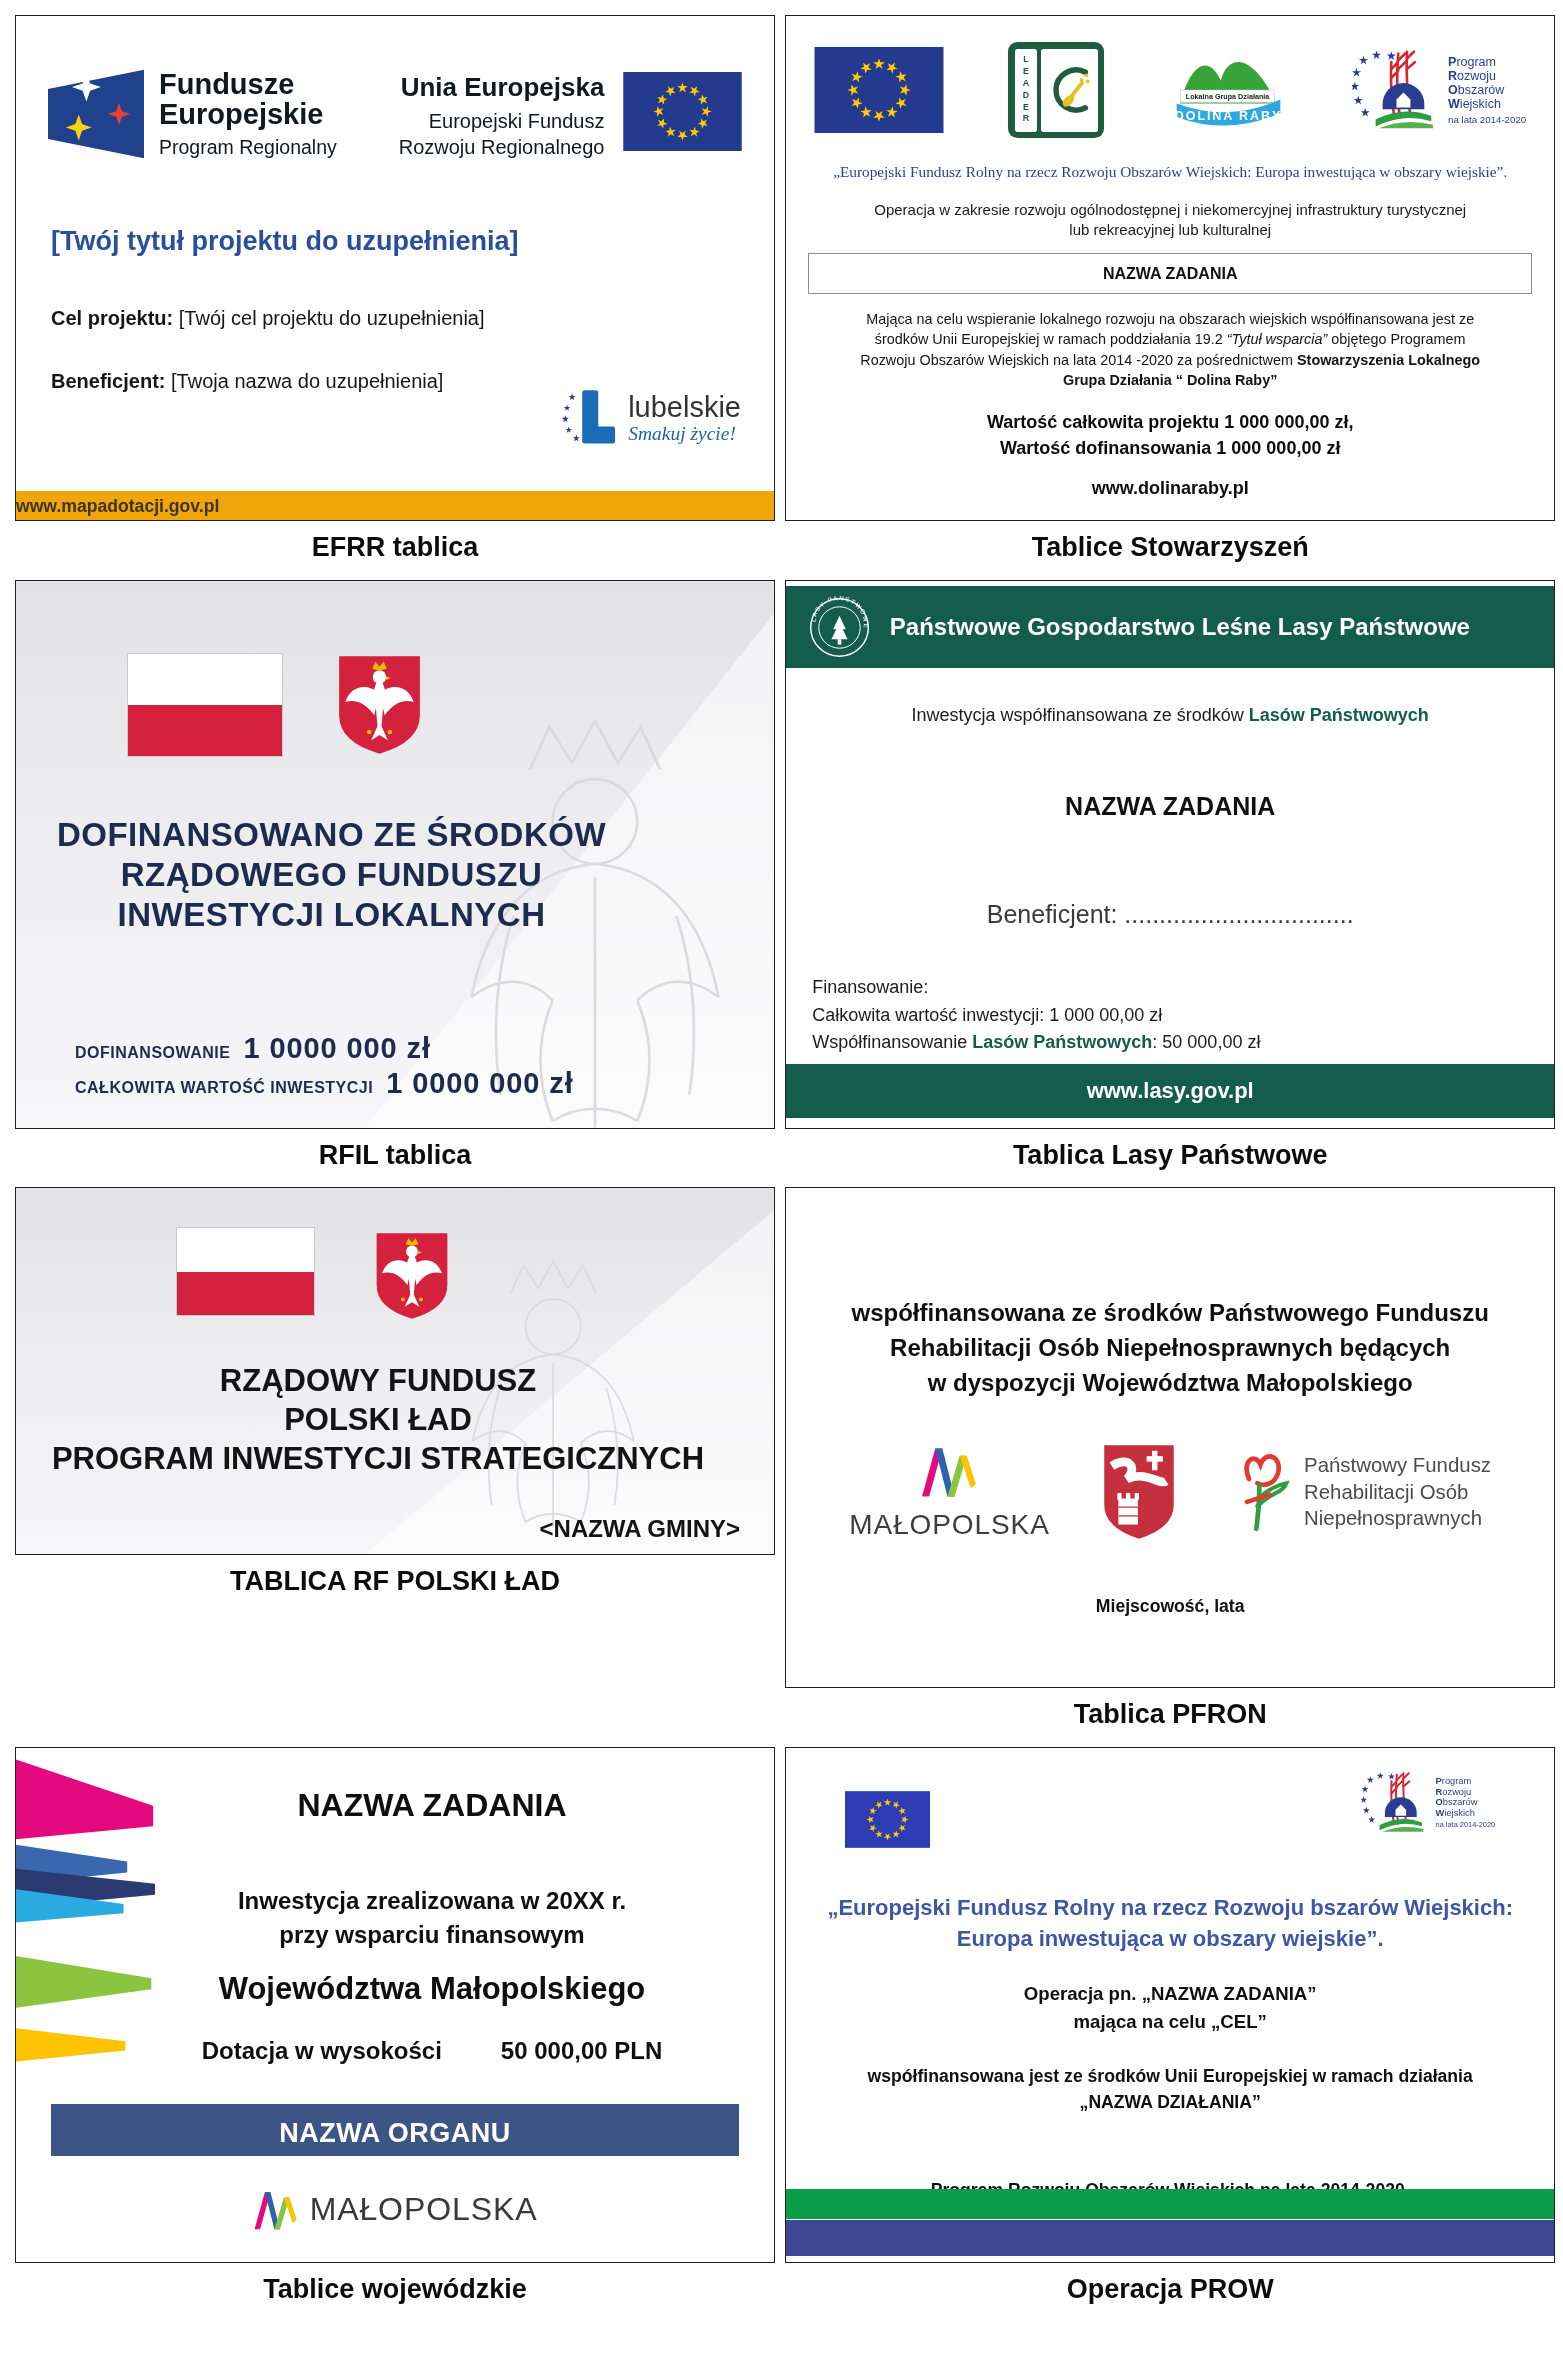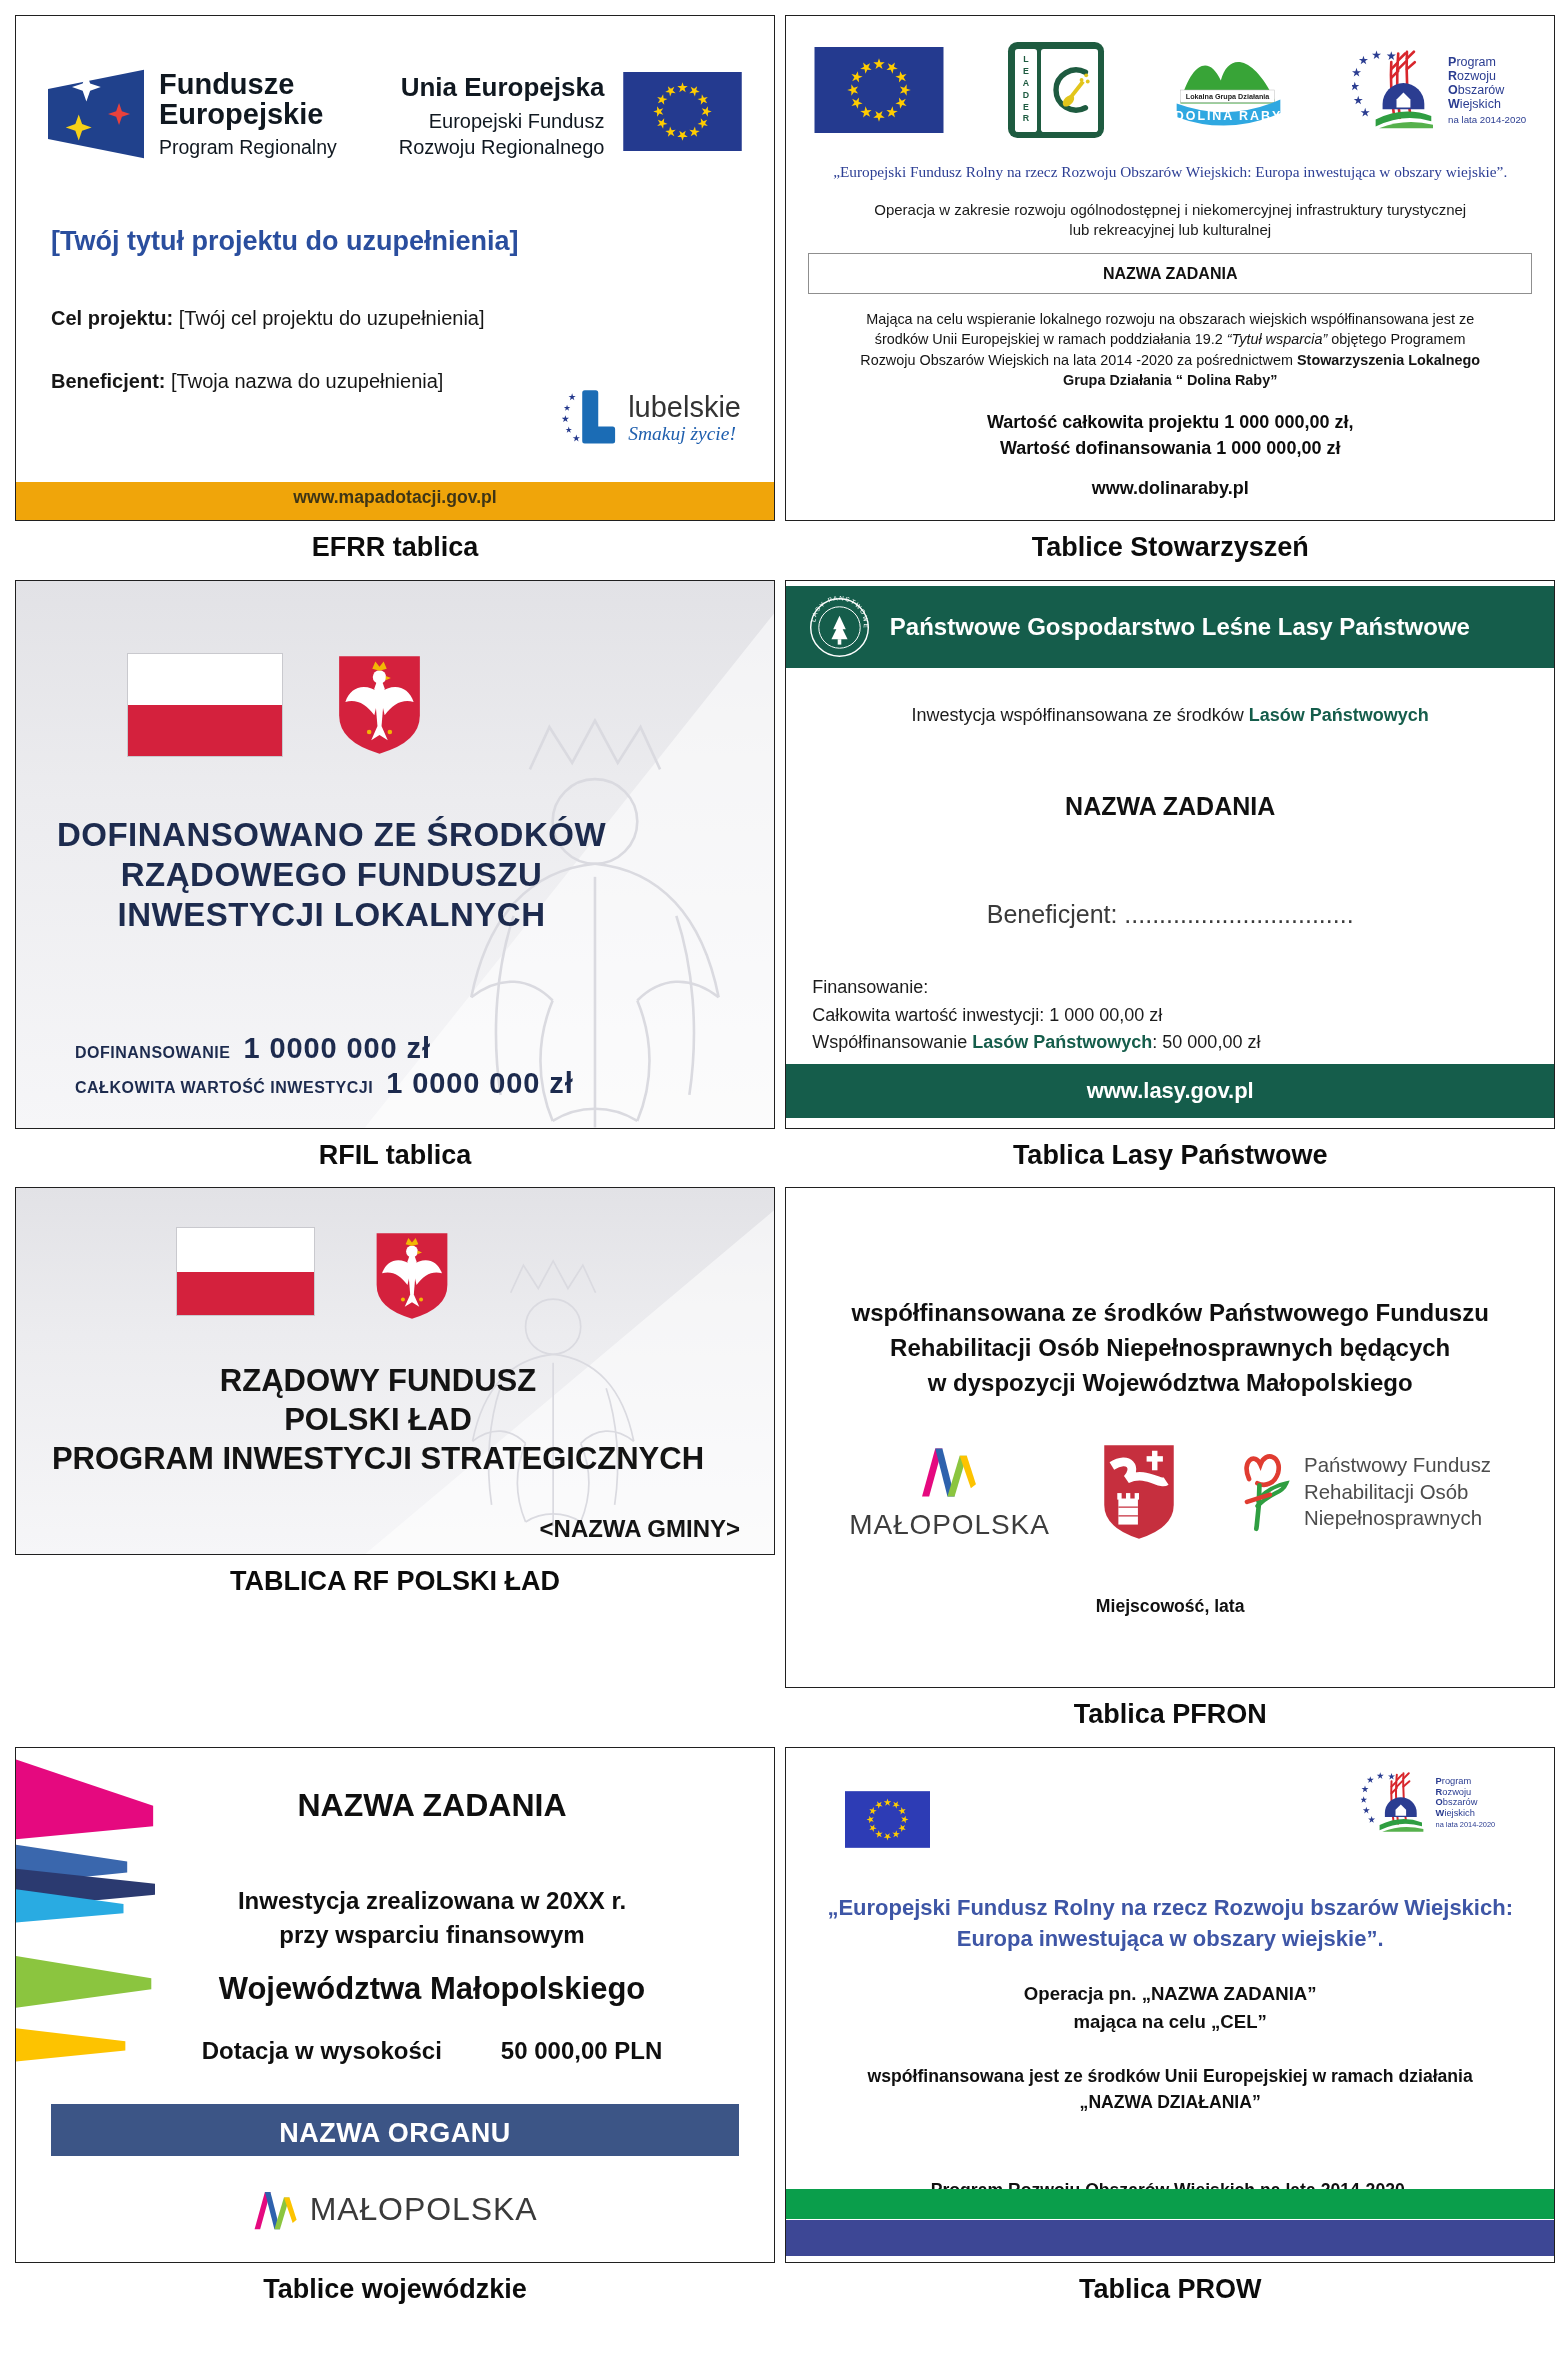--- a/index.html
+++ b/index.html
@@ -20,21 +20,21 @@
   .ue-main{font-size:26px;font-weight:bold;color:#101820;margin-bottom:4.6px}
   .ue-sub{font-size:20px;color:#101820;line-height:1.3}
   .eu-flag{width:119px;height:79px;display:block}
   .efrr-title{position:absolute;left:35px;top:210px;font-size:27px;font-weight:bold;color:#2a4e9e}
   .efrr-line{position:absolute;left:35px;font-size:20px;color:#161616}
   .efrr-line .b{font-weight:bold}
   .lubelskie{position:absolute;right:33px;top:367px;display:flex;align-items:center;gap:7.4px}
   .lub-icon{width:59px;height:72px}
   .lub-name{font-size:29px;color:#333;line-height:1}
   .lub-slogan{font-family:"Liberation Serif",serif;font-style:italic;font-size:19.5px;color:#1f5fae;margin-top:1.9px}
-  .efrr-bar{position:absolute;left:0;right:0;bottom:0;height:38px;background:#f0a50a;text-align:center;font-weight:bold;font-size:17.6px;color:#3e3516;line-height:31px}
+  .efrr-bar{position:absolute;left:0;right:0;bottom:0;height:29px;background:#f0a50a;font-weight:bold;font-size:17.6px;color:#3e3516;line-height:31px}
 
   
   .stow{width:770px;height:506px}
   .sz-logos{position:absolute;left:28px;right:28px;top:22px;height:104px;display:flex;align-items:center;justify-content:space-between}
   .eu-flag-lg{width:130px;height:86px}
   .leader{width:96px;height:96px;background:#1e5b40;border-radius:9.3px;display:flex;padding:6.5px;gap:4.6px;box-sizing:border-box}
   .leader-strip{background:#fff;border-radius:2.8px;width:22px;display:flex;align-items:center;justify-content:center}
   .leader-v{writing-mode:vertical-lr;text-orientation:upright;font-weight:bold;font-size:8.8px;color:#1e5b40;letter-spacing:1.9px}
   .leader-art-box{background:#fff;border-radius:2.8px;flex:1;display:flex;align-items:center;justify-content:center}
   .leader-art{width:54px;height:54px}
@@ -571,17 +571,17 @@
         <div>mająca na celu „CEL”</div>
       </div>
       <div class="prow-ws">
         <div>współfinansowana jest ze środków Unii Europejskiej w ramach działania</div>
         <div>„NAZWA DZIAŁANIA”</div>
       </div>
       <div class="prow-prog">Program Rozwoju Obszarów Wiejskich na lata 2014-2020.</div>
       <div class="prow-green"></div>
       <div class="prow-navy"></div>
     </div>
-    <figcaption class="cap">Tablica PROW</figcaption>
+    <figcaption class="cap">Operacja PROW</figcaption>
   </figure>
 
 </div>
 
 
 </body></html>

